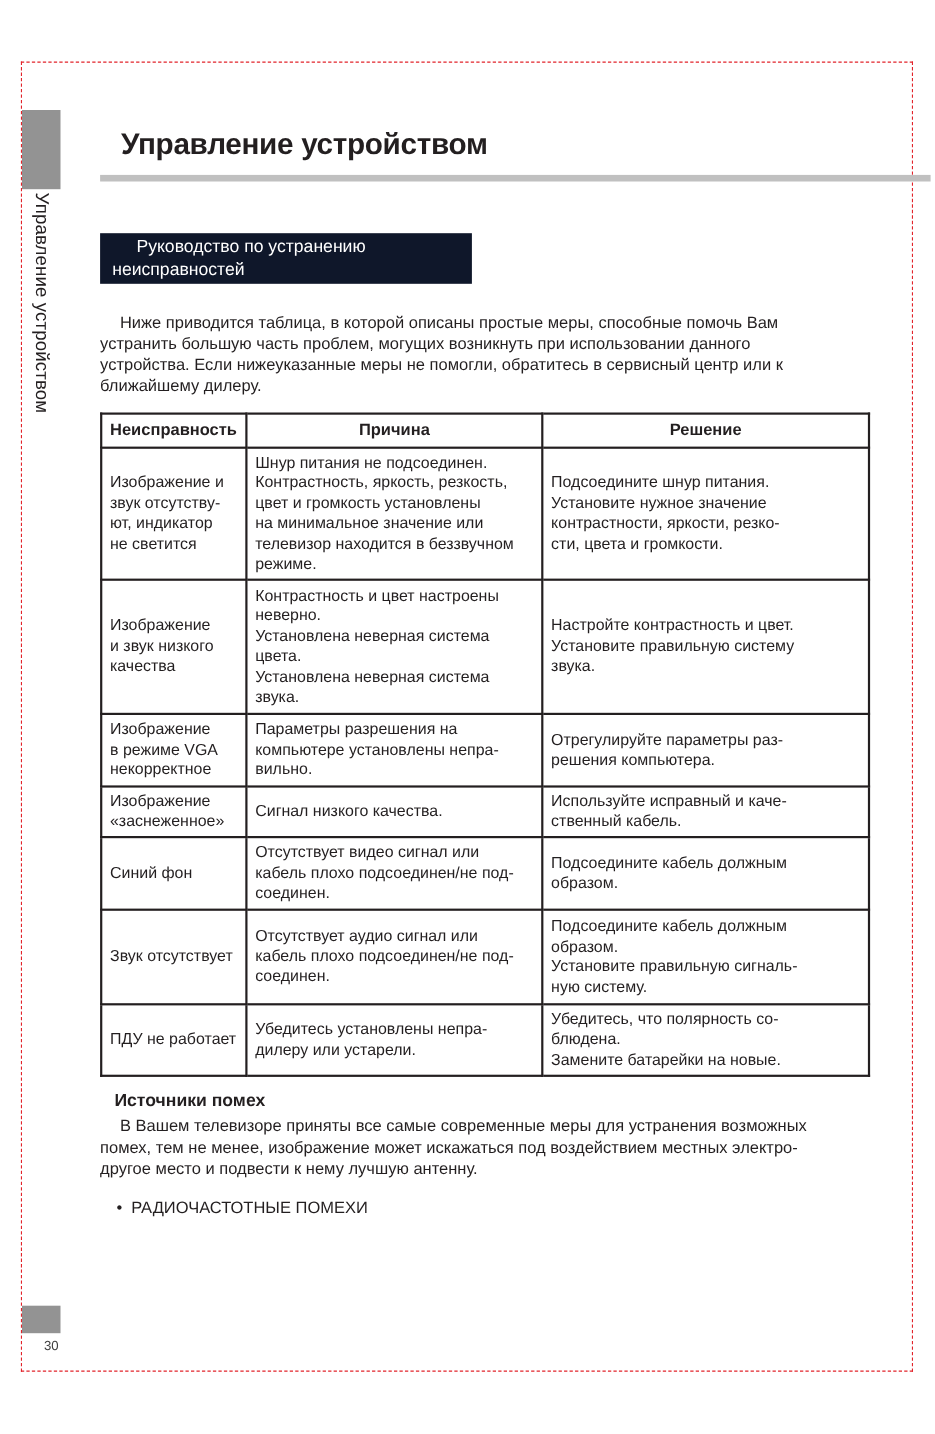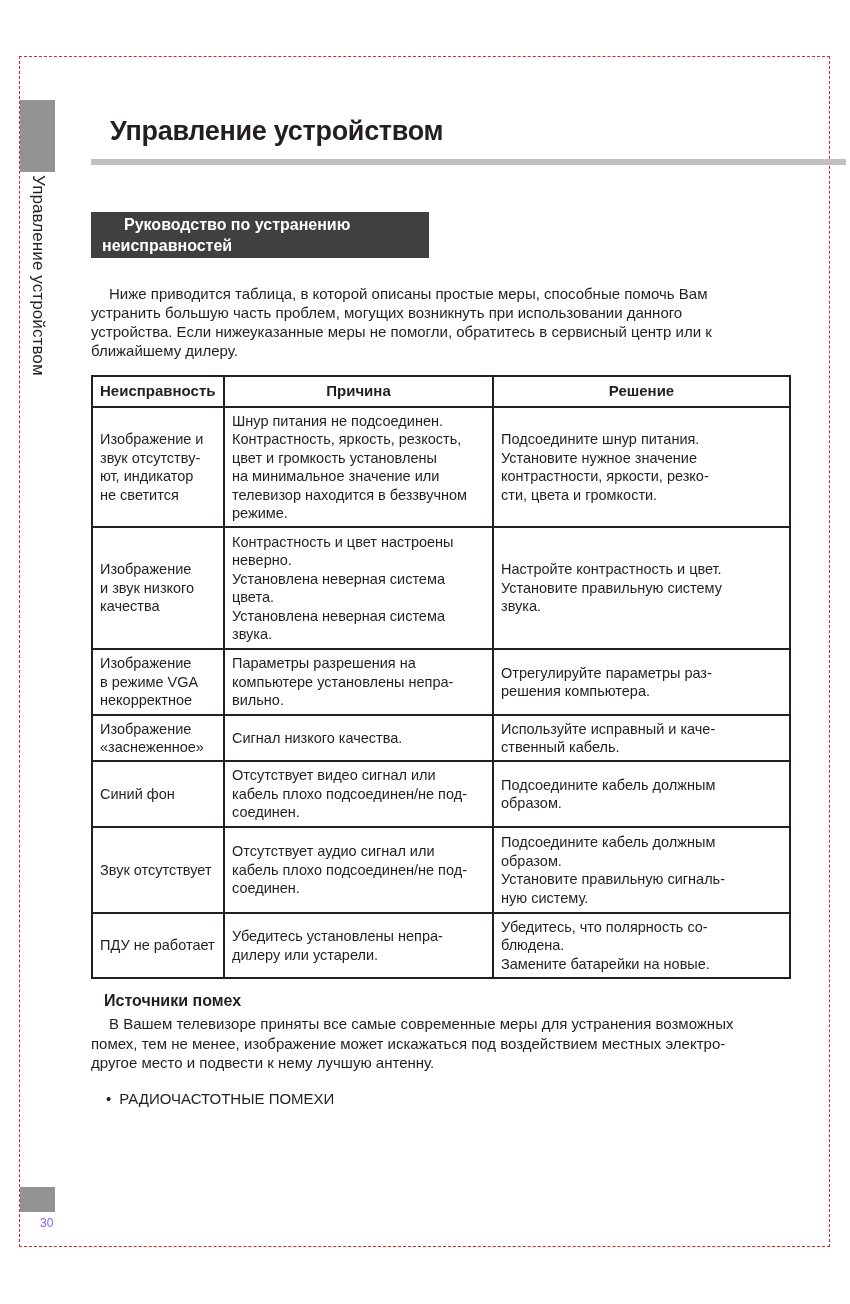--- a/index.html
+++ b/index.html
@@ -6,42 +6,42 @@
   body { width:850px; height:1304px; position:relative; overflow:hidden;
          font-family:"Liberation Sans", sans-serif; color:#231f20; }
   .trim { position:absolute; left:19px; top:56px; width:811px; height:1191px;
           border:1.5px dashed #e2232a; box-sizing:border-box; pointer-events:none; }
   .side-tab { position:absolute; left:20px; top:100px; width:35px; height:72px; background:#939393; }
   .side-text { position:absolute; left:24px; top:175px; width:24px; height:240px;
                writing-mode:vertical-rl; font-size:17px; color:#231f20; white-space:nowrap; letter-spacing:0.1px; }
   .page-title { position:absolute; left:110px; top:116px; font-size:27px; font-weight:bold;
                 margin:0; letter-spacing:-0.3px; }
   .title-rule { position:absolute; left:91px; top:159px; width:755px; height:6px; background:#c0c0c0; }
-  .section-box { position:absolute; left:91px; top:212px; width:338px; height:46px; background:#404040;
-                 color:#fff; font-size:16px; font-weight:bold; line-height:21px; box-sizing:border-box;
+  .section-box { position:absolute; left:91px; top:212px; width:338px; height:46px; background:#0f172a;
+                 color:#fff; font-size:16px; font-weight:normal; line-height:21px; box-sizing:border-box;
                  padding:2px 0 0 11px; }
   .section-box .l1 { padding-left:22px; display:block; }
   .intro { position:absolute; left:91px; top:284px; width:710px; font-size:15px; line-height:19px; margin:0; }
   .intro .ln { display:block; white-space:nowrap; }
   .intro .ln.first { text-indent:18px; }
   table.tbl { position:absolute; left:91px; top:375px; width:698px; border-collapse:collapse;
               font-size:14.5px; line-height:18.5px; table-layout:fixed; }
   table.tbl th, table.tbl td { border:2px solid #231f20; padding:2px 7px; vertical-align:middle; text-align:left; }
   table.tbl th { font-weight:bold; text-align:center; font-size:15px; height:25px; }
   table.tbl th:first-child { text-align:left; }
   .c1 { width:132px; } .c2 { width:269px; } .c3 { width:297px; }
   .cell-lines .ln { display:block; white-space:nowrap; }
   .h2 { position:absolute; left:104px; top:992px; font-size:16px; font-weight:bold; margin:0; }
   .para2 { position:absolute; left:91px; top:1014px; width:710px; font-size:15px; line-height:19.5px; margin:0; }
   .para2 .ln { display:block; white-space:nowrap; }
   .para2 .ln.first { text-indent:18px; }
   .bullet { position:absolute; left:106px; top:1090px; font-size:15px; margin:0; }
   .bullet .dot { margin-right:8px; }
   .foot-tab { position:absolute; left:20px; top:1187px; width:35px; height:25px; background:#939393; }
-  .page-num { position:absolute; left:40px; top:1216px; font-size:12px; color:#8b5cf6; }
+  .page-num { position:absolute; left:40px; top:1216px; font-size:12px; color:#404040; }
 </style>
 </head>
 <body>
 
 <div class="trim"></div>
 
 <div class="side-tab"></div>
 <div class="side-text">Управление устройством</div>
 
 <h1 class="page-title">Управление устройством</h1>

